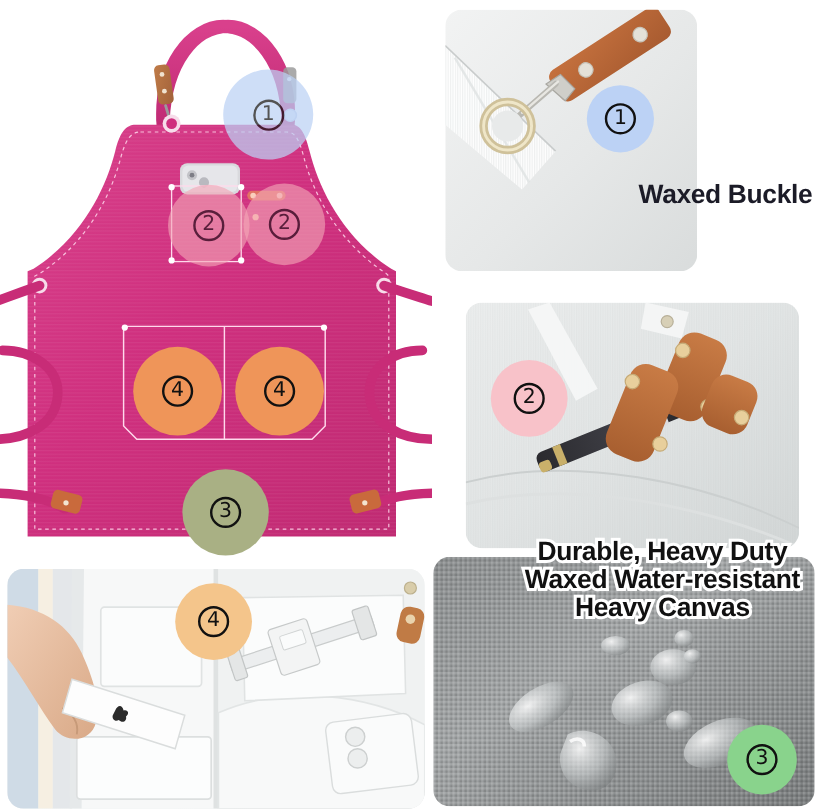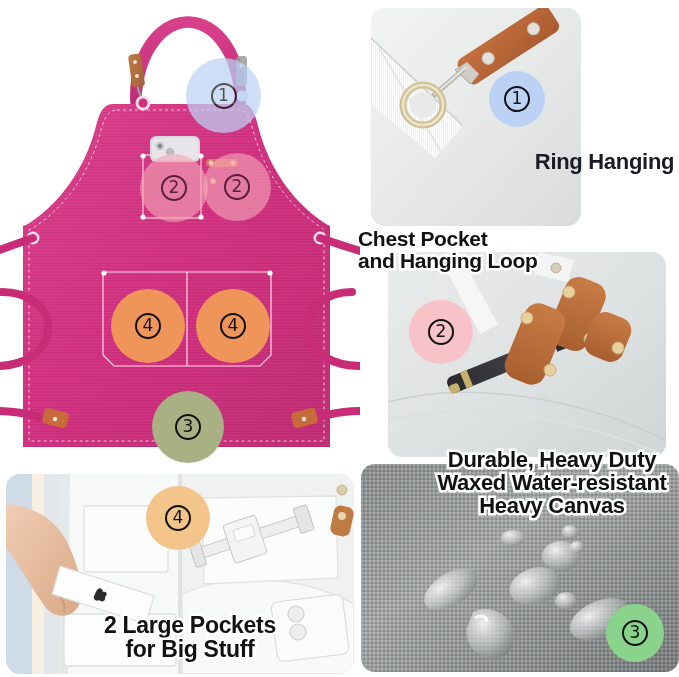--- a/index.html
+++ b/index.html
@@ -233,21 +233,21 @@
       <circle cx="52" cy="97" r="20" fill="none" stroke="#efe6c8" stroke-width="2.4"></circle>
       <circle cx="52" cy="97" r="13" fill="#e8eaea"></circle>
     </svg>
 
     <div class="badge" style="left:118px;top:63px;width:56px;height:56px;background:#bcd2f5;">
       <span class="num">1</span>
     </div>
   </div>
 
   <div class="headline plain" style="left:532px;top:150px;width:145px;font-size:22px;text-align:center;">
-    <div>Ring Hanging</div>
+    <div>Waxed Buckle</div>
   </div>
 
   <div id="pen-panel" class="panel">
     <svg class="ph" viewBox="0 0 278 205" preserveAspectRatio="none">
       <defs>
         <linearGradient id="penBg" x1="0" y1="0" x2="1" y2="1">
           <stop offset="0%" stop-color="#eceeee"></stop>
           <stop offset="50%" stop-color="#e2e5e5"></stop>
           <stop offset="100%" stop-color="#d2d6d6"></stop>
         </linearGradient>
@@ -294,24 +294,20 @@
         <rect x="200" y="62" width="40" height="46" rx="13" fill="url(#penLeather)" transform="rotate(22 220 85)"></rect>
         <circle cx="230" cy="96" r="6" fill="#e8cf9c" stroke="#c6ab77" stroke-width="1"></circle>
       </g>
     </svg>
 
     <div class="badge" style="left:21px;top:48px;width:64px;height:64px;background:#f8c2c9;">
       <span class="num">2</span>
     </div>
   </div>
 
-  <div class="headline outlined" style="left:358px;top:228px;width:232px;font-size:21px;text-align:left;">
-    <div>Chest Pocket</div>
-    <div>and Hanging Loop</div>
-  </div>
 
   <div id="denim-panel" class="panel">
     <svg class="ph" viewBox="0 0 318 208" preserveAspectRatio="none">
       <defs>
         <linearGradient id="denimBg" x1="0" y1="0" x2="1" y2="1">
           <stop offset="0%" stop-color="#8c8f90"></stop>
           <stop offset="40%" stop-color="#a3a6a7"></stop>
           <stop offset="100%" stop-color="#797c7d"></stop>
         </linearGradient>
         <pattern id="denimWeave" width="4" height="4" patternUnits="userSpaceOnUse">
@@ -410,18 +406,14 @@
         <circle cx="290" cy="140" r="8" fill="#eceeee" stroke="#cdd0d0" stroke-width="1.2"></circle>
         <circle cx="292" cy="158" r="8" fill="#eceeee" stroke="#cdd0d0" stroke-width="1.2"></circle>
       </g>
     </svg>
 
     <div class="badge" style="left:140px;top:12px;width:64px;height:64px;background:#f4c58b;">
       <span class="num">4</span>
     </div>
   </div>
 
-  <div class="headline outlined" style="left:40px;top:613px;width:300px;font-size:23px;text-align:center;">
-    <div>2 Large Pockets</div>
-    <div>for Big Stuff</div>
-  </div>
 
 </div>
 
 </body></html>

